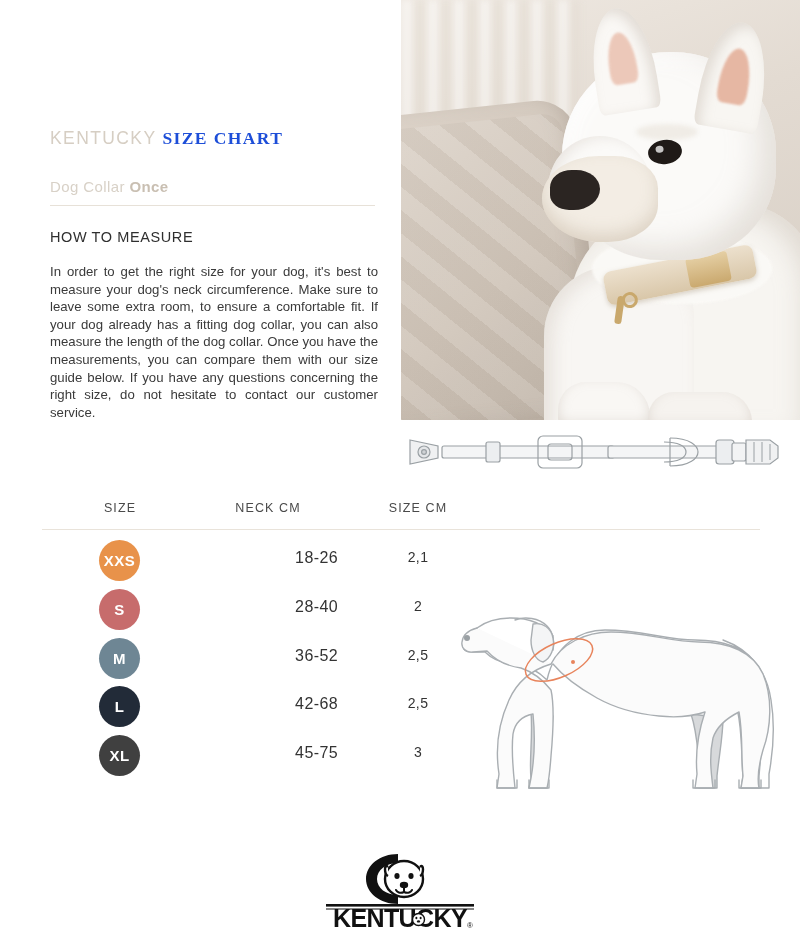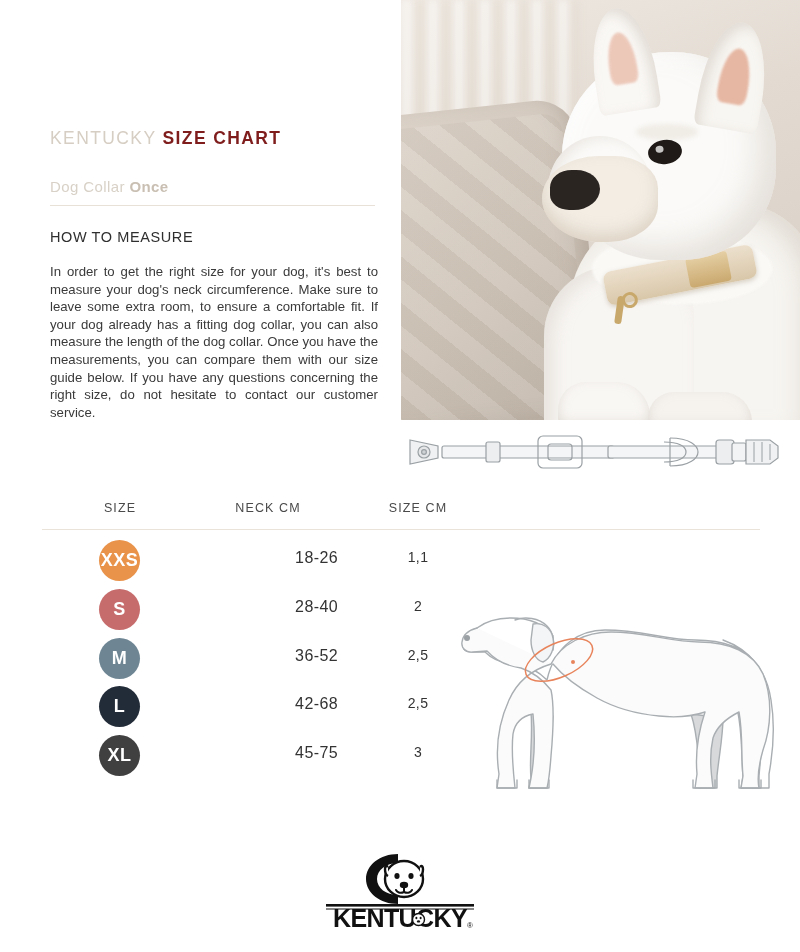--- a/index.html
+++ b/index.html
@@ -12,21 +12,21 @@
   .page { position: relative; width: 800px; height: 952px; background:#fff; }
 
   
   .left-col { position: absolute; left: 0; top: 0; width: 395px; height: 490px; }
 
   .title-block { position: absolute; left: 50px; top: 128px; width: 325px; }
   .chart-title {
     font-size: 17.5px; letter-spacing: 1.4px; line-height: 1.2;
     color: #d6cec3; white-space: nowrap;
   }
-  .chart-title .strong { font-weight: bold; color: #7f1d1d; }
+  .chart-title .strong { font-weight: bold; color: #1d4ed8; font-family: Liberation Serif, serif; }
 
   .subtitle {
     margin-top: 29px;
     font-size: 15px; letter-spacing: 0.4px;
     color: #d8d1c7; white-space: nowrap;
   }
   .subtitle .strong { font-weight: bold; color: #c9bfb2; }
 
   .divider-beige {
     margin-top: 10px; width: 325px; height: 1px;
@@ -202,21 +202,21 @@
     position: absolute; left: 42px; top: 34px; width: 718px; height: 1px;
     background: #e9e3da;
   }
 
   .t-rows { position: absolute; left: 0; top: 41px; width: 520px; }
   .t-row { position: relative; height: 48.8px; }
   .badge {
     position: absolute; left: 99px; top: 4px;
     width: 41px; height: 41px; border-radius: 50%;
     color: #fff; font-weight: bold;
-    font-size: 18px; letter-spacing: .5px;
+    font-size: 15px; letter-spacing: .5px;
     display: flex; align-items: center; justify-content: center;
   }
   .cell-neck {
     position: absolute; left: 198px; top: 13px; width: 140px;
     text-align: right; font-size: 16px; color: #333; letter-spacing: .4px;
   }
   .cell-width {
     position: absolute; left: 348px; top: 13px; width: 140px;
     text-align: center; font-size: 14px; color: #333; letter-spacing: .4px;
   }
@@ -316,21 +316,21 @@
       <div class="th th-size">SIZE</div>
       <div class="th th-neck">NECK CM</div>
       <div class="th th-width">SIZE CM</div>
     </div>
     <div class="t-rule"></div>
 
     <div class="t-rows" id="rows">
         <div class="t-row">
           <div class="badge" style="background: rgb(232, 146, 74);">XXS</div>
           <div class="cell-neck">18-26</div>
-          <div class="cell-width">1,1</div>
+          <div class="cell-width">2,1</div>
         </div>
         <div class="t-row">
           <div class="badge" style="background: rgb(199, 108, 108);">S</div>
           <div class="cell-neck">28-40</div>
           <div class="cell-width">2</div>
         </div>
         <div class="t-row">
           <div class="badge" style="background: rgb(110, 134, 148);">M</div>
           <div class="cell-neck">36-52</div>
           <div class="cell-width">2,5</div>

